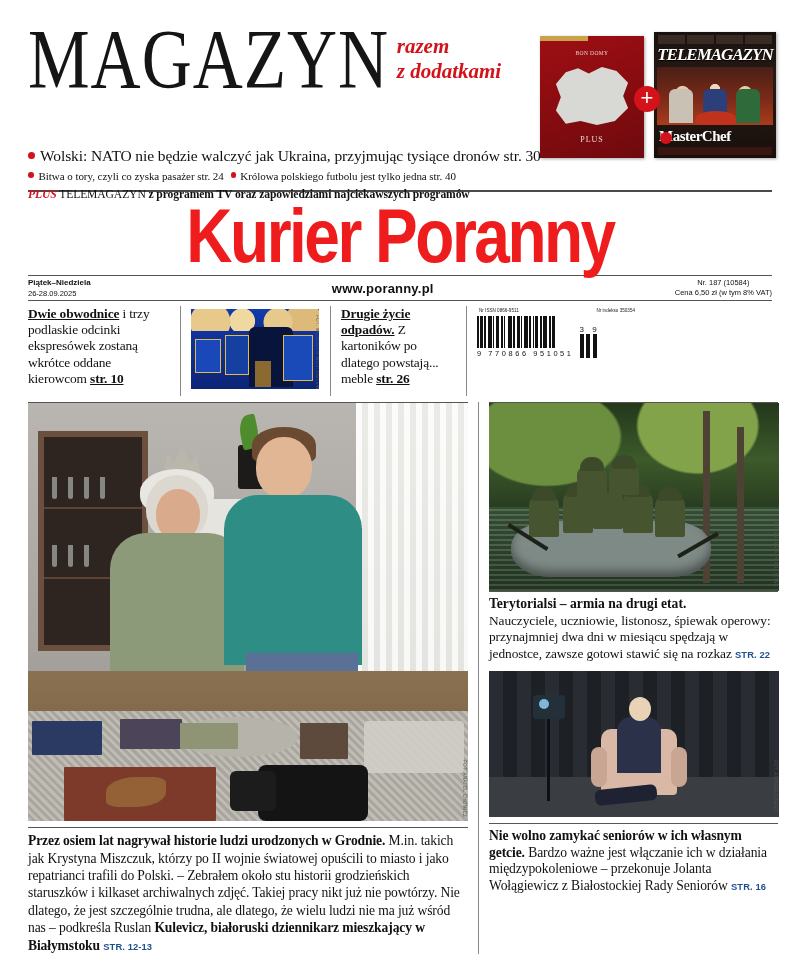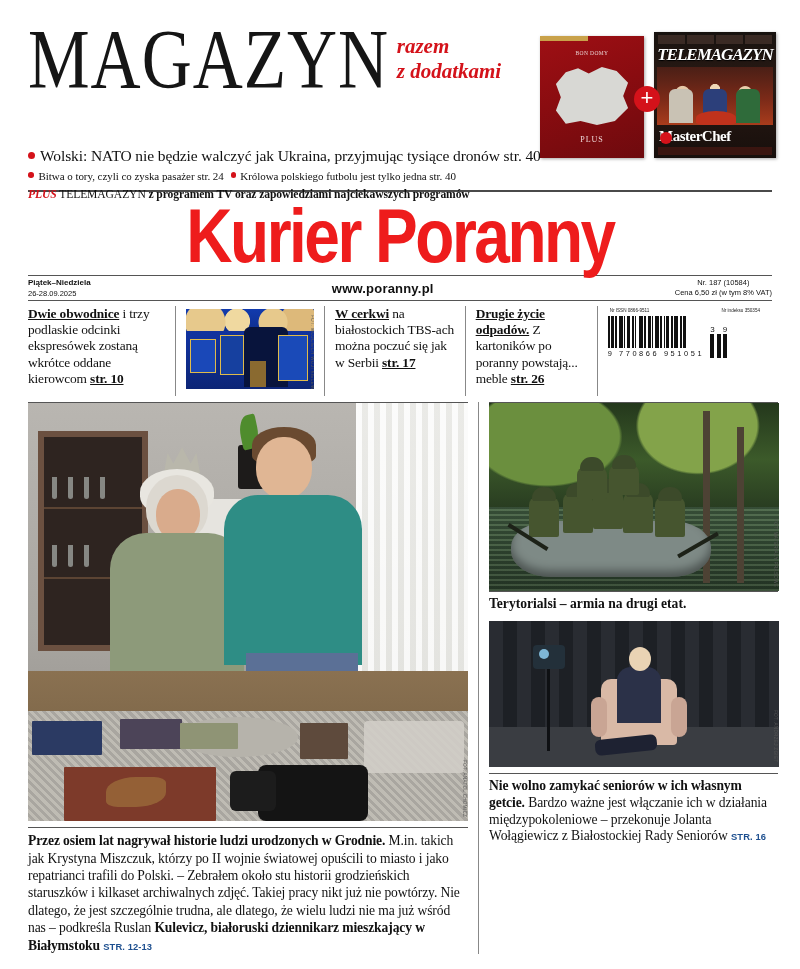--- a/index.html
+++ b/index.html
@@ -291,21 +291,21 @@
       <div class="magazyn-word">MAGAZYN</div>
       <div class="razem">
         <div>razem</div>
         <div>z dodatkami</div>
       </div>
     </div>
 
     <div class="promo-bullets">
       <div class="bl bullet1">
         <span class="dot"></span>
-        <span>Wolski:  NATO nie będzie walczyć jak Ukraina, przyjmując tysiące dronów str. 40</span>
+        <span>Wolski:  NATO nie będzie walczyć jak Ukraina, przyjmując tysiące dronów str. 30</span>
       </div>
       <div class="bl bullet2">
         <span class="dot sm"></span>
         <span>Bitwa o tory, czyli co zyska pasażer str. 24</span>
         <span class="dot sm dot2"></span>
         <span>Królowa polskiego futbolu jest tylko jedna str. 40</span>
       </div>
       <div class="plusline">
         <span class="pl-red">PLUS</span>
         <span>TELEMAGAZYN</span>
@@ -375,31 +375,25 @@
         <div class="fresco"></div>
         <div class="fr f1"></div>
         <div class="fr f2"></div>
         <div class="arch"></div>
         <div class="fr f3"></div>
         <div class="amb"></div>
         <div class="credit-v">FOT. WOJCIECH WOJTKIELEWICZ</div>
       </div>
     </div>
 
-    <div class="tz t3">
-      <div class="tz-txt">
-        <b>W cerkwi</b>
-        <span>na białostockich TBS-ach można poczuć się jak w Serbii </span><b>str. 17</b>
-      </div>
-    </div>
 
     <div class="tz t4">
       <div class="tz-txt">
         <b>Drugie życie odpadów.</b>
-        <span>Z kartoników po poranny powstają... meble </span><b>str. 26</b>
+        <span>Z kartoników po dlatego powstają... meble </span><b>str. 26</b>
       </div>
     </div>
 
     <div class="tz t5 barcode-box">
       <div class="bc-labels">
         <span>Nr ISSN 0866-9511</span>
         <span>Nr indeksu 350354</span>
       </div>
       <div class="bc-main">
         <div>
@@ -533,20 +527,23 @@
         <div class="ps-helm" style="left:91px;bottom:120px"></div>
         <div class="ps-sold" style="left:120px;bottom:96px;height:30px"></div>
         <div class="ps-helm" style="left:123px;bottom:122px"></div>
         <div class="ps-oar" style="left:16px;bottom:52px"></div>
         <div class="ps-oar" style="left:186px;bottom:44px;transform:rotate(-30deg)"></div>
         <div class="credit-v" style="right:1px;bottom:4px;top:auto">FOT. MATERIAŁY PRASOWE</div>
       </div>
 
       <div class="cap-sold">
         <div class="hl">Terytorialsi – armia na drugi etat.</div>
+        <div class="bd">
+          <span>Nauczyciele, uczniowie, listonosz, śpiewak operowy: przynajmniej dwa dni w miesiącu spędzają w jednostce, zawsze gotowi stawić się na rozkaz </span><span class="str-blue">STR. 22</span>
+        </div>
       </div>
 
       <div class="photo-senior">
         <div class="pse-wall"></div>
         <div class="pse-floor"></div>
         <div class="pse-lamp-pole"></div>
         <div class="pse-lamp-head"></div>
         <div class="pse-chair"></div>
         <div class="pse-legs"></div>
         <div class="pse-person"></div>

